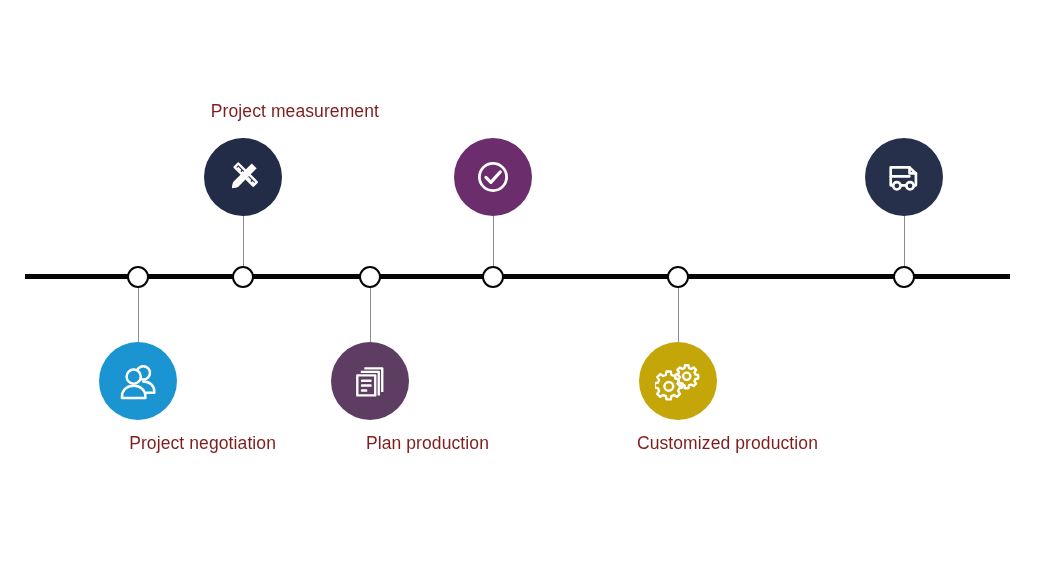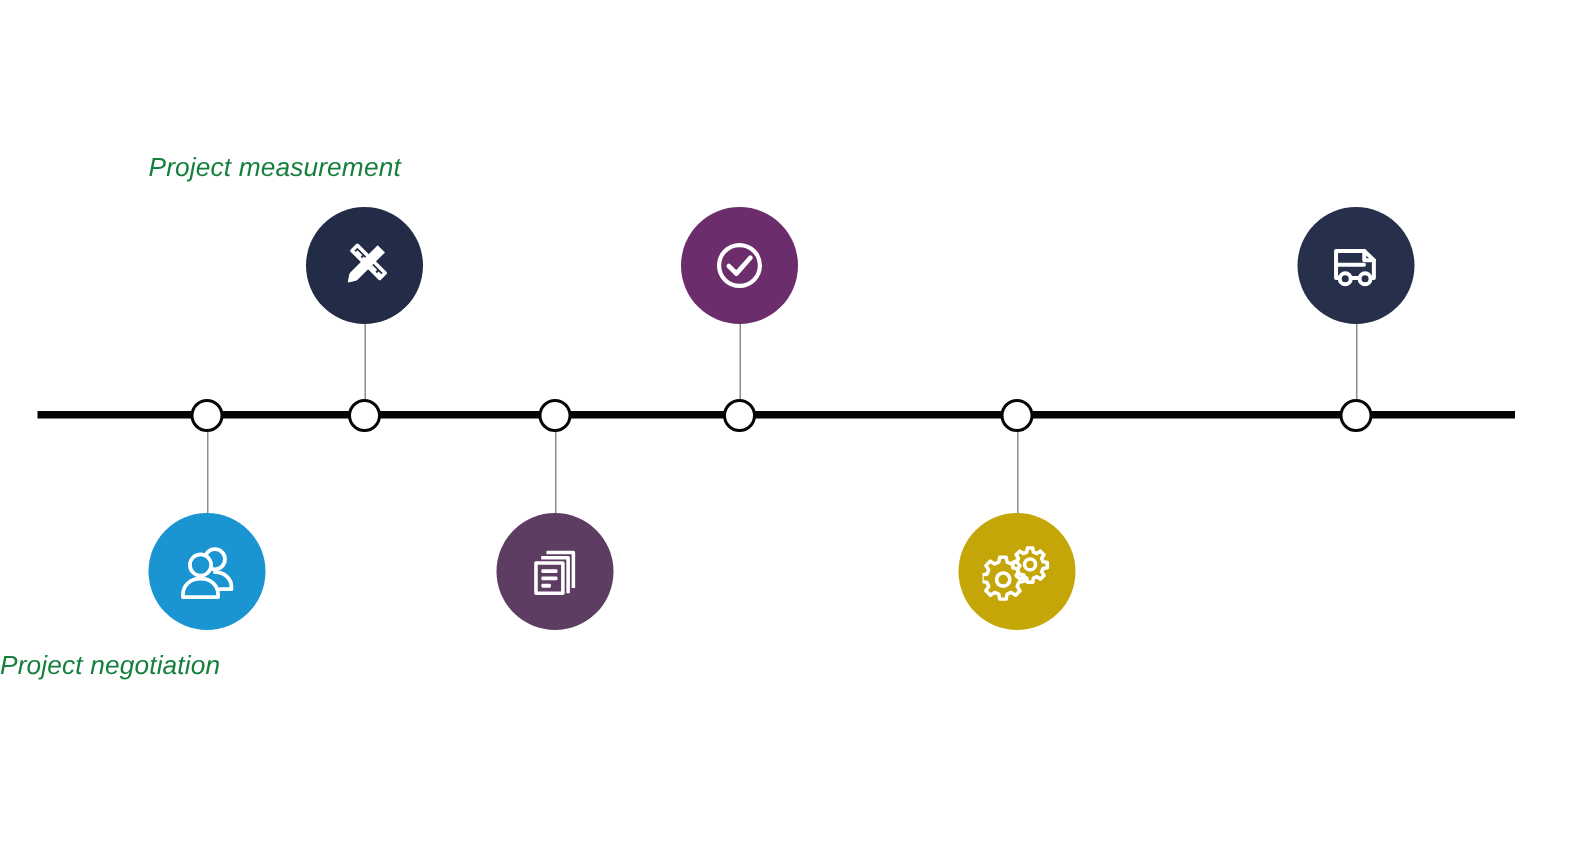--- a/index.html
+++ b/index.html
@@ -59,26 +59,25 @@
     justify-content: center;
     z-index: 3;
   }
   .bubble svg {
     display: block;
   }
   
   .step-label {
     position: absolute;
     font-size: 17.5px;
-    color: #15803d;
+    color: #7f1d1d;
     white-space: nowrap;
-    text-align: left;
+    text-align: right;
     letter-spacing: 0.1px;
     z-index: 2;
-    font-style: italic;
   }
 </style>
 </head>
 <body>
 
 <div id="stage">
 
   <div class="timeline-bar"></div>
 
   <div class="stem" style="left:138px; top:278px; height:64px;"></div>
@@ -127,20 +126,21 @@
           <rect x="9.5" y="17.5" width="20.5" height="23"></rect>
         </g>
         <g fill="#ffffff">
           <rect x="13.6" y="22.2" width="12.3" height="2.9" rx="1.0"></rect>
           <rect x="13.6" y="27.8" width="12.3" height="2.9" rx="1.0"></rect>
           <rect x="13.6" y="33.4" width="7.3" height="2.9" rx="1.0"></rect>
         </g>
       </svg>
     </span>
   </div>
+  <div class="step-label" style="left:249px; width:240px; top:433px;">Plan production</div>
 
   <div class="stem" style="left:493px; top:216px; height:62px;"></div>
   <div class="node-marker" style="left:482px;"></div>
   <div class="bubble" style="left:454px; top:138px; background:#6b2d6b;">
     <span>
       <svg width="46" height="46" viewBox="0 0 48 48" fill="none" stroke="#ffffff" stroke-linecap="round" stroke-linejoin="round">
         <circle cx="24" cy="24" r="14.2" stroke-width="2.9"></circle>
         <path d="M16.6 24.4 L21.8 29.6 L31.6 18.6" stroke-width="3.3"></path>
       </svg>
     </span>
@@ -155,20 +155,21 @@
 
           <path d="M31.3 7.6 h3.6 l0.55 2.9 2.35 0.98 2.45-1.62 2.55 2.55-1.62 2.45 0.98 2.35 2.9 0.55v3.6l-2.9 0.55-0.98 2.35 1.62 2.45-2.55 2.55-2.45-1.62-2.35 0.98-0.55 2.9h-3.6l-0.55-2.9-2.35-0.98-2.45 1.62-2.55-2.55 1.62-2.45-0.98-2.35-2.9-0.55v-3.6l2.9-0.55 0.98-2.35-1.62-2.45 2.55-2.55 2.45 1.62 2.35-0.98z"></path>
           <circle cx="33.1" cy="19.1" r="3.8"></circle>
 
           <path d="M13.6 18.0 h4.6 l0.7 3.6 2.95 1.23 3.05-2.05 3.25 3.25-2.05 3.05 1.23 2.95 3.6 0.7v4.6l-3.6 0.7-1.23 2.95 2.05 3.05-3.25 3.25-3.05-2.05-2.95 1.23-0.7 3.6h-4.6l-0.7-3.6-2.95-1.23-3.05 2.05-3.25-3.25 2.05-3.05-1.23-2.95-3.6-0.7v-4.6l3.6-0.7 1.23-2.95-2.05-3.05 3.25-3.25 3.05 2.05 2.95-1.23z" transform="translate(-1.2 -3.4) scale(0.97)"></path>
           <circle cx="14.4" cy="29.6" r="4.6"></circle>
         </g>
       </svg>
     </span>
   </div>
+  <div class="step-label" style="left:538px; width:280px; top:433px;">Customized production</div>
 
   <div class="stem" style="left:904px; top:216px; height:62px;"></div>
   <div class="node-marker" style="left:893px;"></div>
   <div class="bubble" style="left:865px; top:138px; background:#26304b;">
     <span>
       <svg width="44" height="44" viewBox="0 0 48 48">
         <g fill="none" stroke="#ffffff" stroke-width="2.9" stroke-linejoin="round" stroke-linecap="round">
           <path d="M9.5 13.5 h20.5 l7.0 6.6 v13.0 h-27.5 z"></path>
           <path d="M30.0 13.5 v6.6 h7.0"></path>
           <path d="M9.8 23.4 h20.0"></path>

